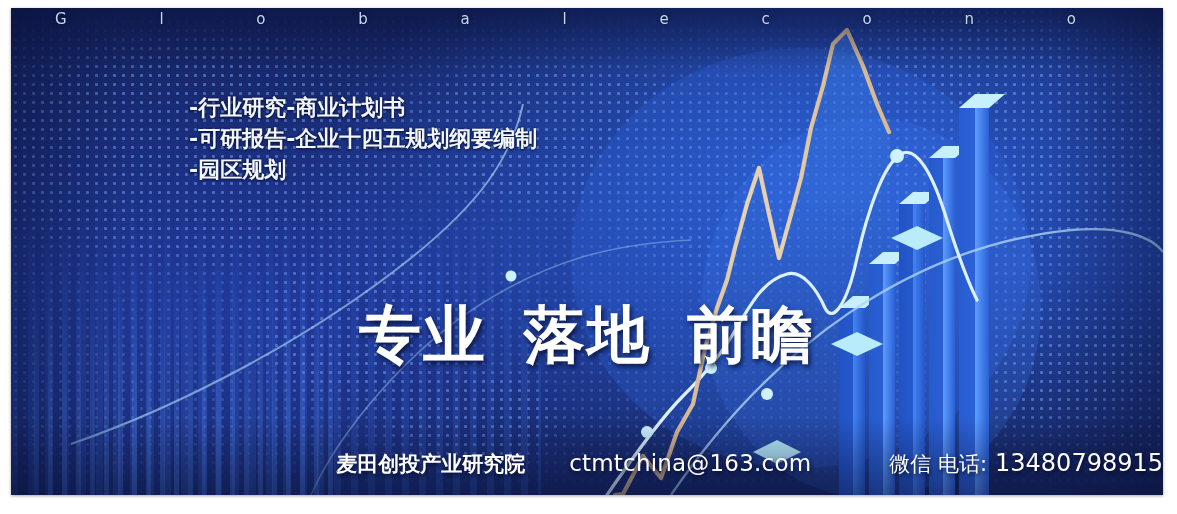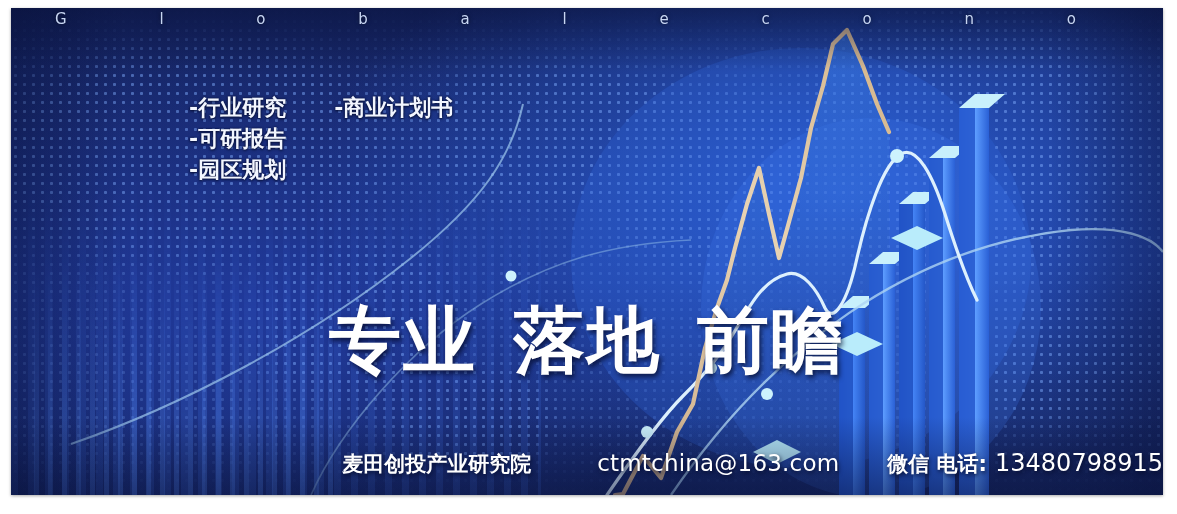--- a/index.html
+++ b/index.html
@@ -98,21 +98,21 @@
     letter-spacing: 44px;
     text-indent: 44px;
     font-weight: 400;
     white-space: nowrap;
     text-shadow: 0 0 4px rgba(0,0,0,.5);
   }
 
   
   #service-lists {
     position: absolute; left: 178px; top: 84px;
-    display: flex; gap: 48px;
+    display: flex; 
     z-index: 6;
   }
   .svc-col { display: flex; flex-direction: column; }
   .svc-item {
     color: #f2f6ff;
     font-size: 22px;
     font-weight: 700;
     line-height: 31px;
     white-space: nowrap;
     text-shadow: 0 1px 3px rgba(5,12,45,.85), 0 0 2px rgba(5,12,45,.9);
@@ -121,21 +121,21 @@
   
   #slogan {
     position: absolute; left: 0; top: 296px; width: 100%;
     text-align: center;
     z-index: 8;
     white-space: nowrap;
   }
   .slogan-word {
     display: inline-block;
     color: #ffffff;
-    font-size: 72px;
+    font-size: 62px;
     font-weight: 700;
     letter-spacing: 2px;
     line-height: 1;
     text-shadow: 2px 3px 5px rgba(4,10,40,.75);
     text-align: right;
   }
   .slogan-gap { display:inline-block; width: 36px; }
 
   
   #footer-bar {
@@ -143,23 +143,23 @@
     display: flex; justify-content: flex-end; align-items: baseline;
     z-index: 9;
     white-space: nowrap;
   }
   .foot {
     color: #ffffff;
     font-size: 21px;
     font-weight: 700;
     text-shadow: 1px 2px 4px rgba(4,10,40,.9);
   }
-  .foot.email { font-weight: 400; font-size: 23px; letter-spacing:.2px;margin-left:22px; }
+  .foot.email { font-weight: 400; font-size: 23px; letter-spacing:.2px; }
   .foot.phone { font-weight: 400; font-size: 24px; }
-  .foot.wechat { font-weight: 700; font-size: 21px; }
+  .foot.wechat { font-weight: 400; font-size: 21px; margin-left: 30px; }
   .gap1 { display:inline-block; width: 44px; }
   .gap2 { display:inline-block; width: 48px; }
   .gap3 { display:inline-block; width: 8px; }
 </style>
 </head>
 <body>
 
 <div id="banner">
 
   <div class="bg-base"></div>
@@ -254,20 +254,21 @@
   <div id="headline-global">G l o b a l   e c o n o m y</div>
 
   <div id="service-lists">
     <div class="svc-col">
       <div class="svc-item">-行业研究</div>
       <div class="svc-item">-可研报告</div>
       <div class="svc-item">-园区规划</div>
     </div>
     <div class="svc-col">
       <div class="svc-item">-商业计划书</div>
+      <div class="svc-item">-企业十四五规划纲要编制</div>
     </div>
   </div>
 
   <div id="slogan"><span class="slogan-word">专业</span><span class="slogan-gap"></span><span class="slogan-word">落地</span><span class="slogan-gap"></span><span class="slogan-word">前瞻</span></div>
 
   <div id="footer-bar">
       <span class="foot company">麦田创投产业研究院</span>
       <span class="gap1"></span>
       <span class="foot email">ctmtchina@163.com</span>
       <span class="gap2"></span>

